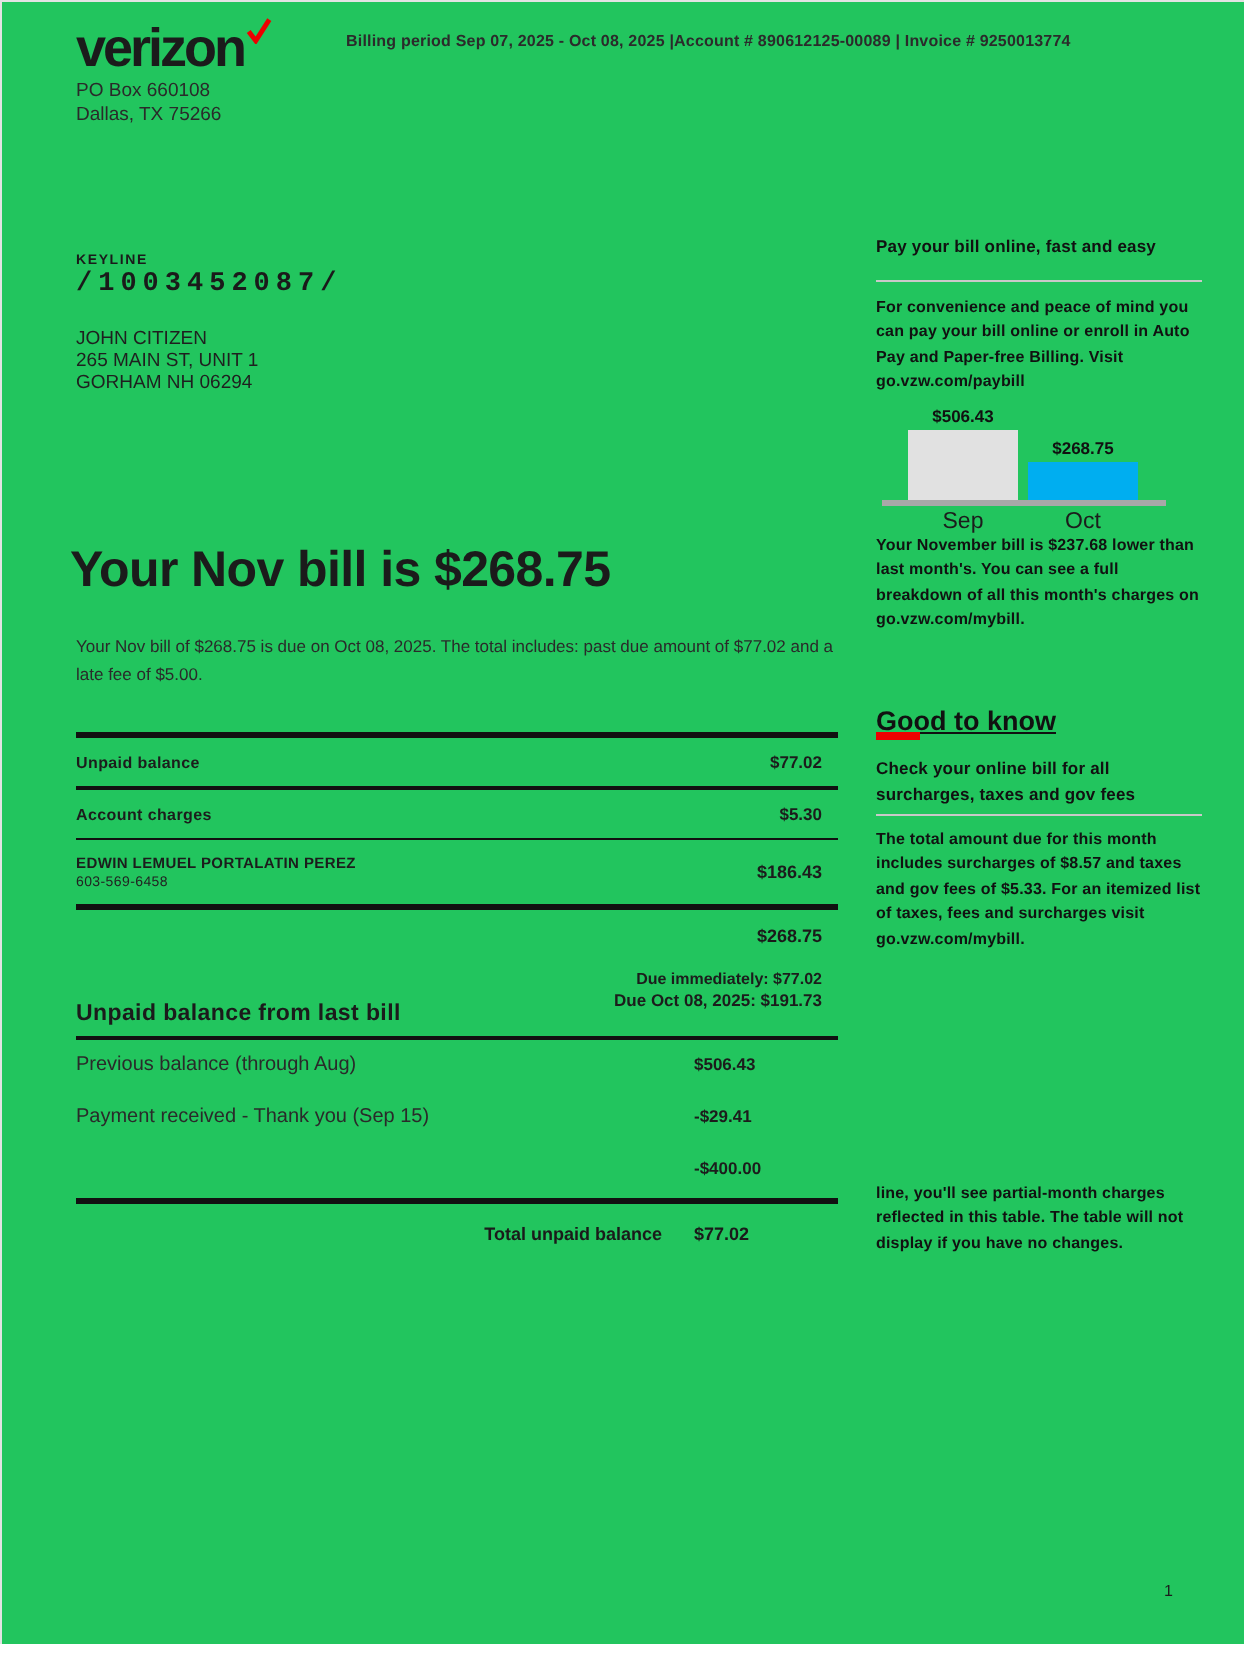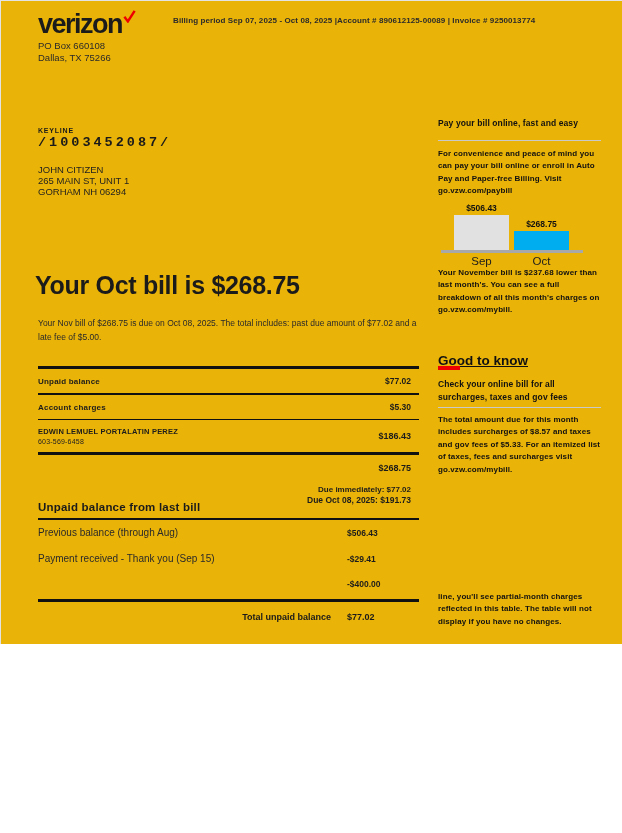--- a/index.html
+++ b/index.html
@@ -1,22 +1,22 @@
 <!DOCTYPE html>
 <html><head>
 <meta charset="utf-8">
 <style>
   * { margin: 0; padding: 0; box-sizing: border-box; }
   html, body { background: #ffffff; }
   body { font-family: "Liberation Sans", sans-serif; color: #1a1a1a; }
   .page {
     position: relative;
     width: 622px;
-    height: 644px;
-    background: #eab308;
+    height: 822px;
+    background: #22c55e;
     border-left: 1px solid #e3e3e3;
     border-top: 1px solid #e3e3e3;
     overflow: hidden;
   }
 
   
   .logo-block { position: absolute; left: 37px; top: 10px; }
   .logo-word {
     font-size: 27px; font-weight: bold; letter-spacing: -1.5px;
     color: #1b1b1b; line-height: 1;
@@ -120,21 +120,21 @@
   <div class="keyline-block">
     <div class="keyline-label">KEYLINE</div>
     <div class="keyline-number">/1003452087/</div>
   </div>
   <div class="recipient">
     <div>JOHN CITIZEN</div>
     <div>265 MAIN ST, UNIT 1</div>
     <div>GORHAM NH 06294</div>
   </div>
 
-  <div class="bill-title">Your Oct bill is $268.75</div>
+  <div class="bill-title">Your Nov bill is $268.75</div>
   <div class="bill-intro">Your Nov bill of $268.75 is due on Oct 08, 2025. The total includes: past due amount of $77.02 and a late fee of $5.00.</div>
 
   <div class="summary-table">
     <div class="row row-top">
       <span class="sum-label">Unpaid balance</span>
       <span class="sum-amount">$77.02</span>
     </div>
     <div class="row row-mid">
       <span class="sum-label">Account charges</span>
       <span class="sum-amount">$5.30</span>

